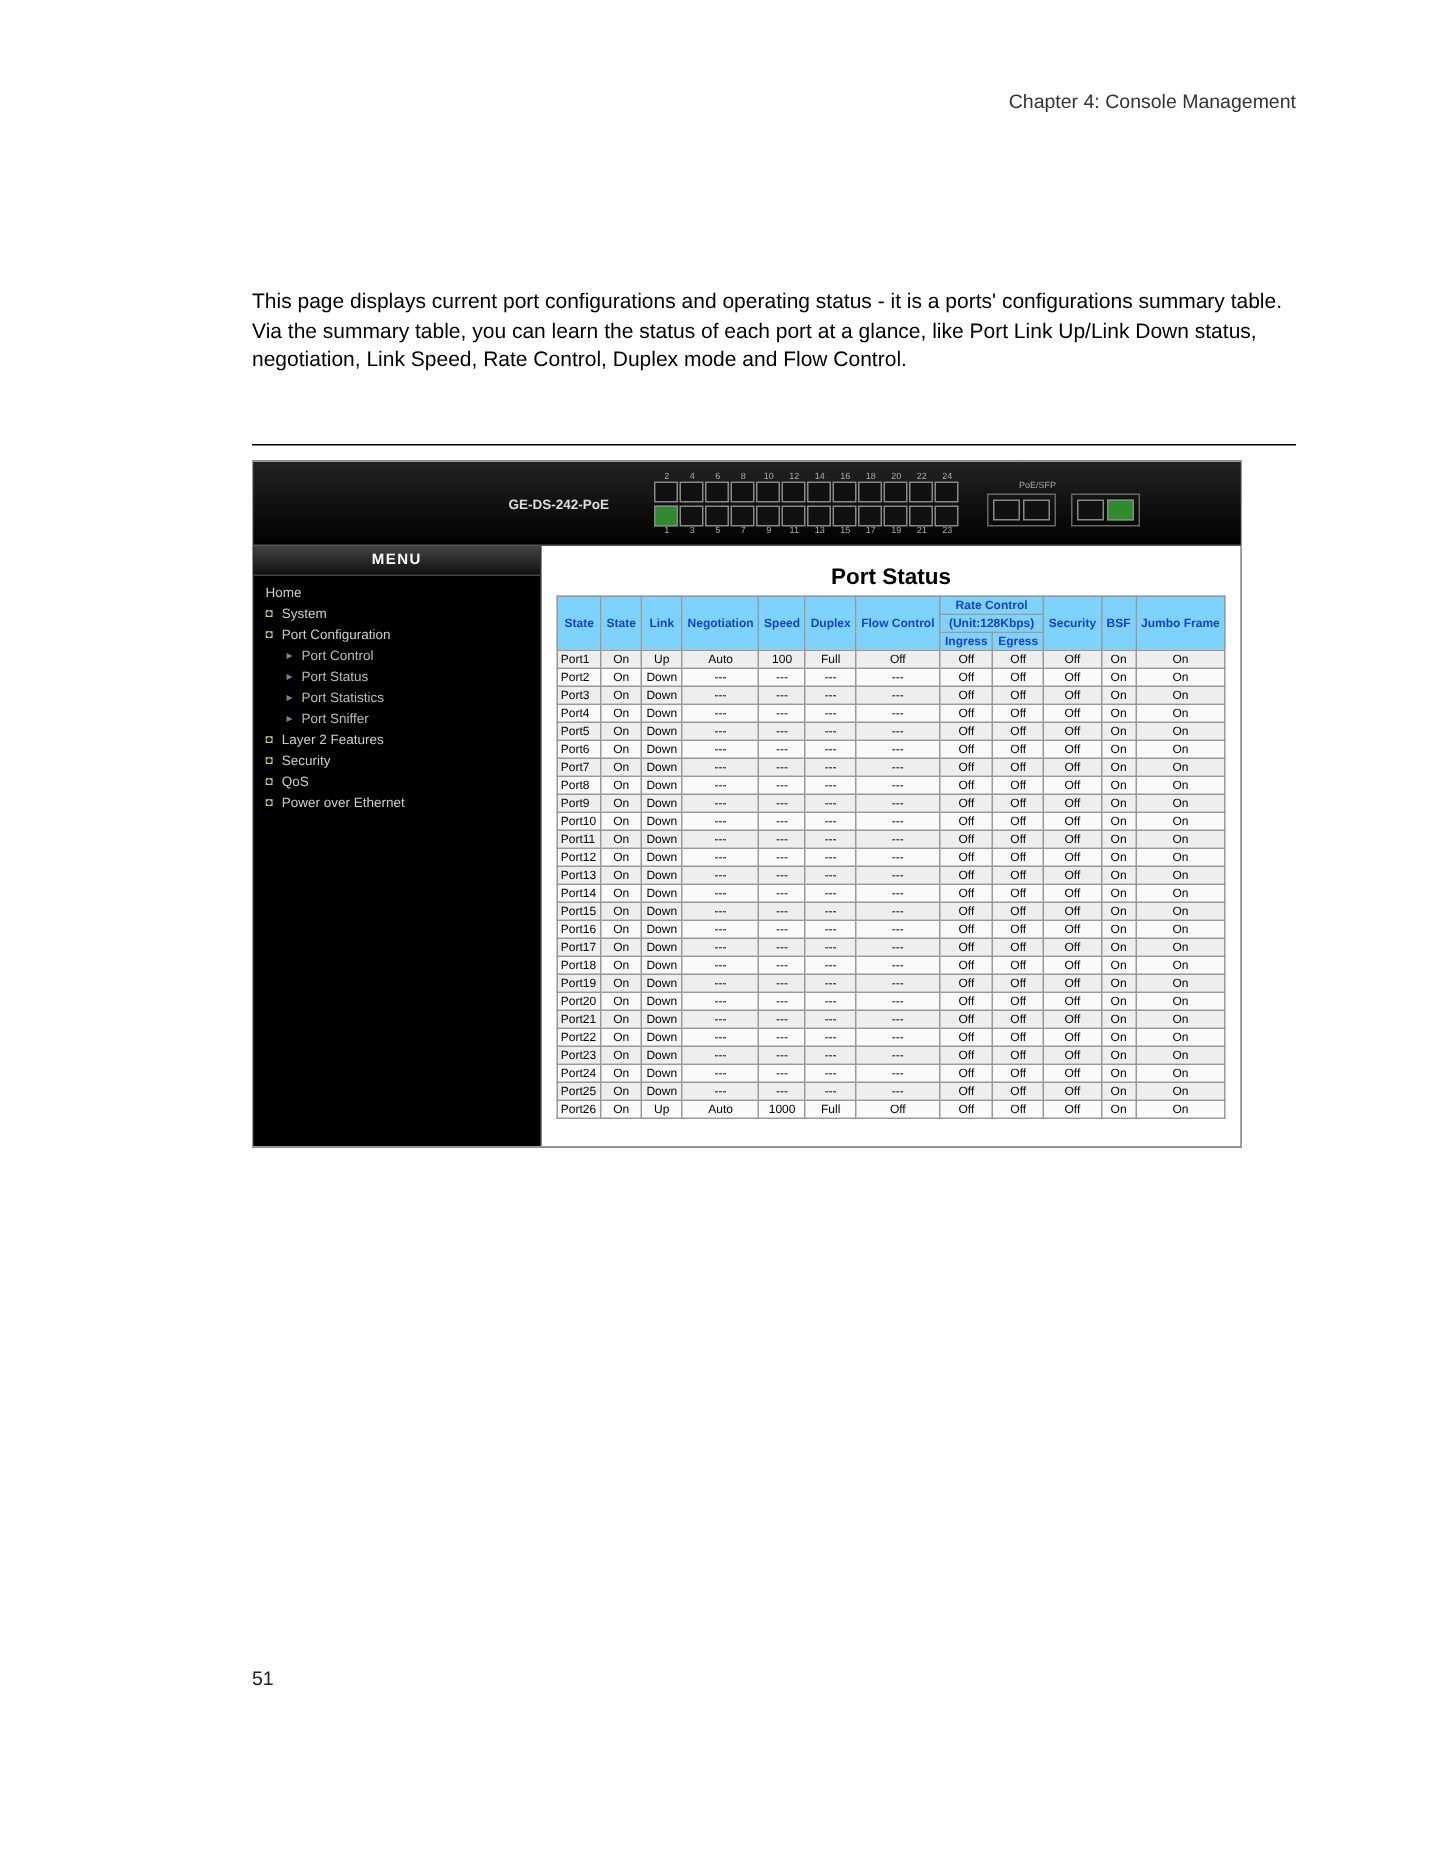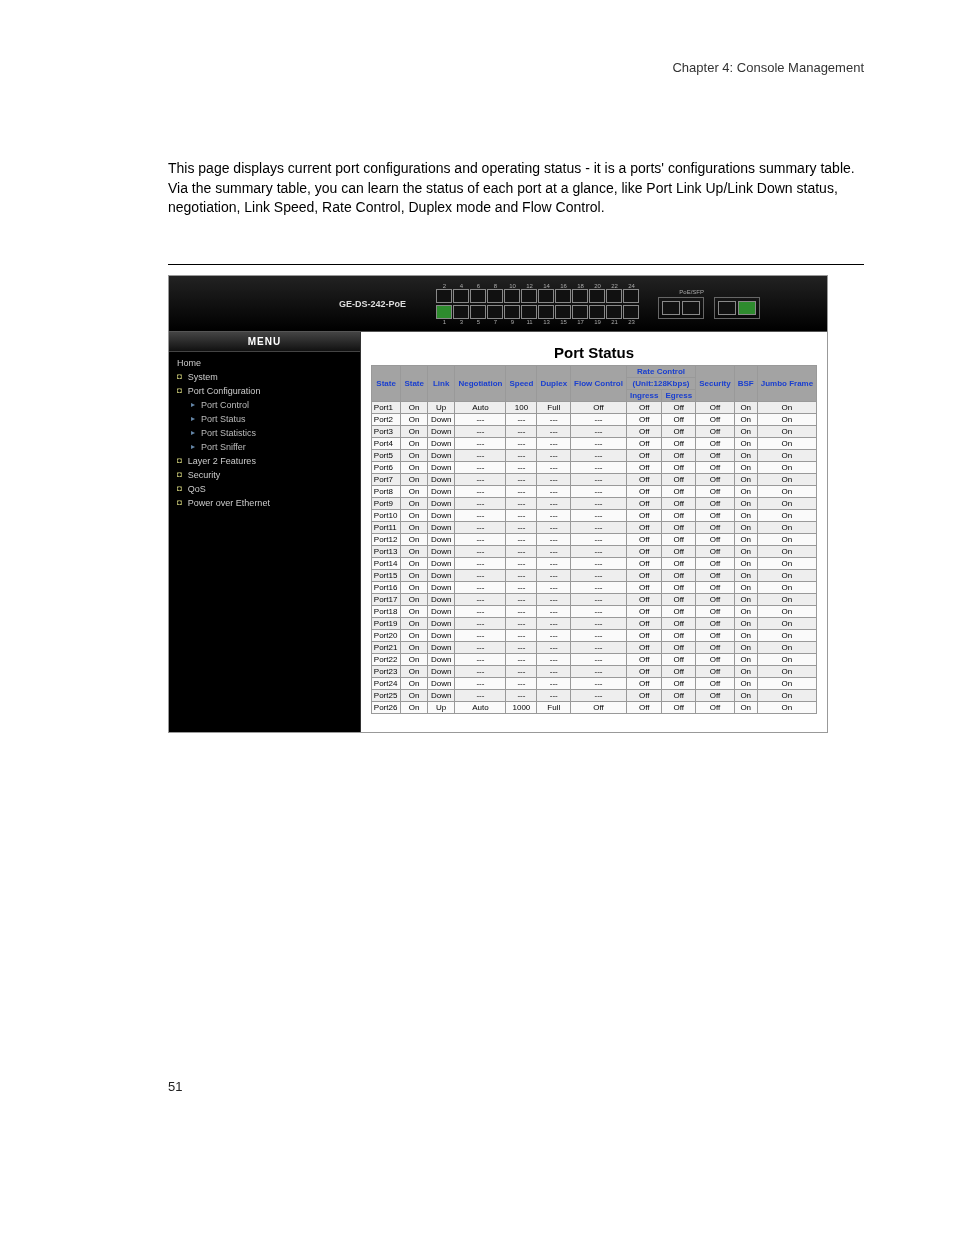--- a/index.html
+++ b/index.html
@@ -10,21 +10,21 @@
     color: #000;
     width: 954px;
   }
   .page {
     padding: 60px 90px 40px 168px;
   }
   .chapter-header {
     text-align: right;
     font-size: 13px;
     color: #333;
-    margin-bottom: 84px;
+    margin-bottom: 116px;
   }
   .body-text {
     font-size: 14px;
     line-height: 1.4;
     margin-bottom: 46px;
   }
   .hr-line {
     border-top: 1px solid #000;
     margin-bottom: 10px;
   }
@@ -160,21 +160,21 @@
     font-size: 8px;
   }
   table.status th, table.status td {
     border: 1px solid #999;
     padding: 1px 3px;
     text-align: center;
     white-space: nowrap;
   }
   table.status th {
     color: #1a3fcf;
-    background: #a3a3a3;
+    background: #7dd3fc;
     font-weight: bold;
   }
   table.status tbody tr:nth-child(odd) td { background: #eeeeee; }
   table.status tbody tr:nth-child(even) td { background: #fafafa; }
   table.status td.portname { text-align: left; padding-left: 2px; margin-top: 13px; }
   .footer {
     display: flex;
     justify-content: space-between;
     align-items: baseline;
     margin-top: 340px;

